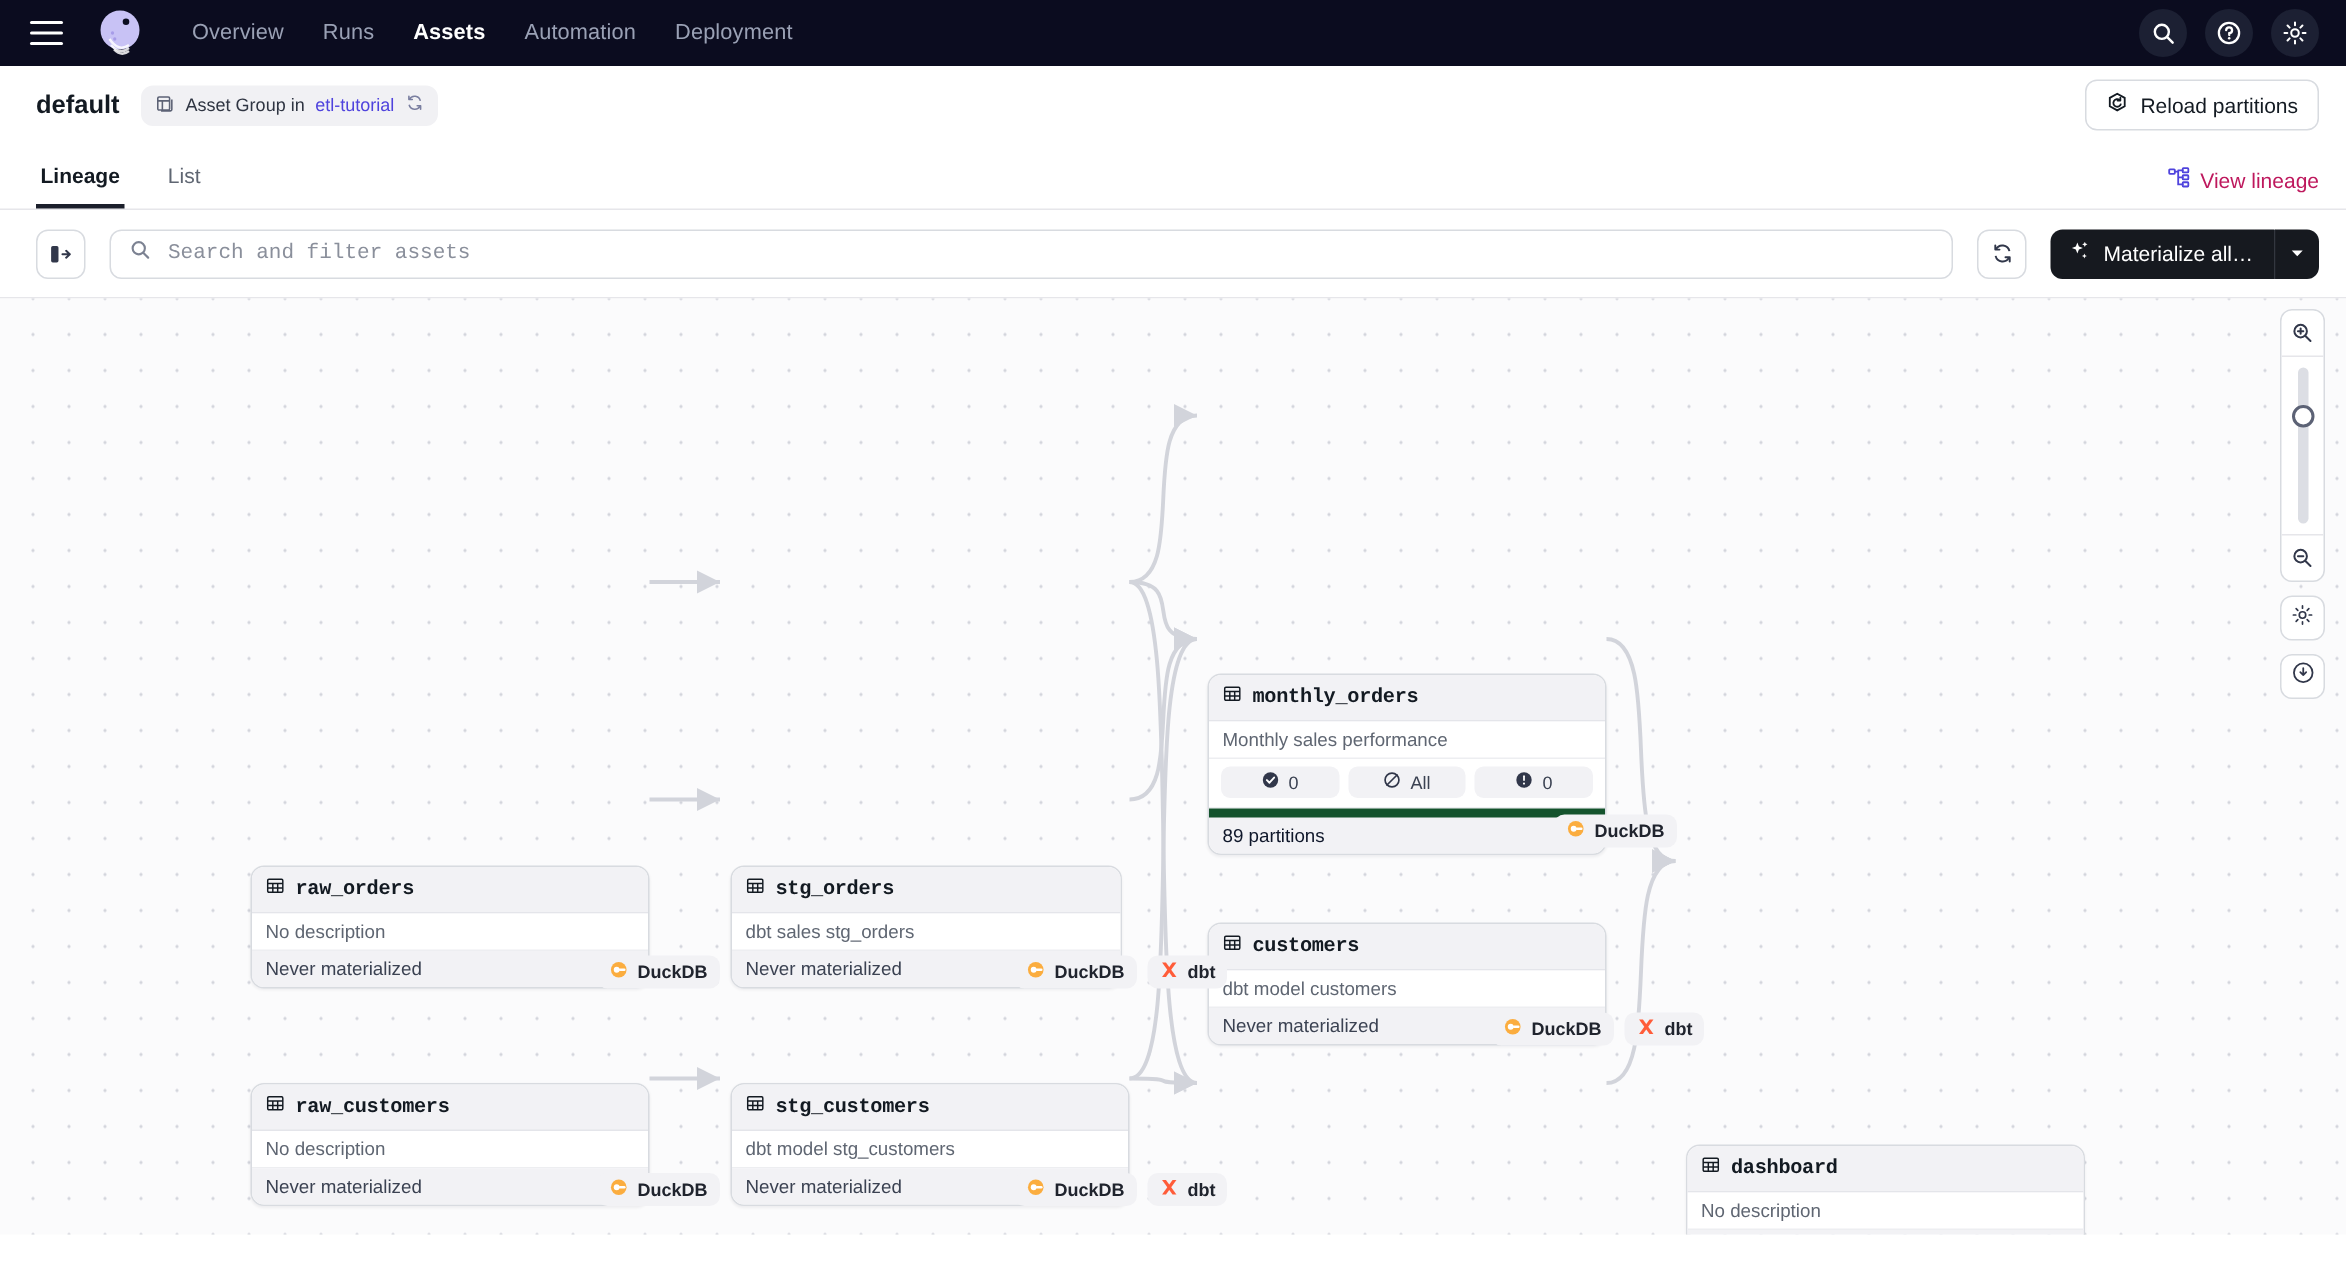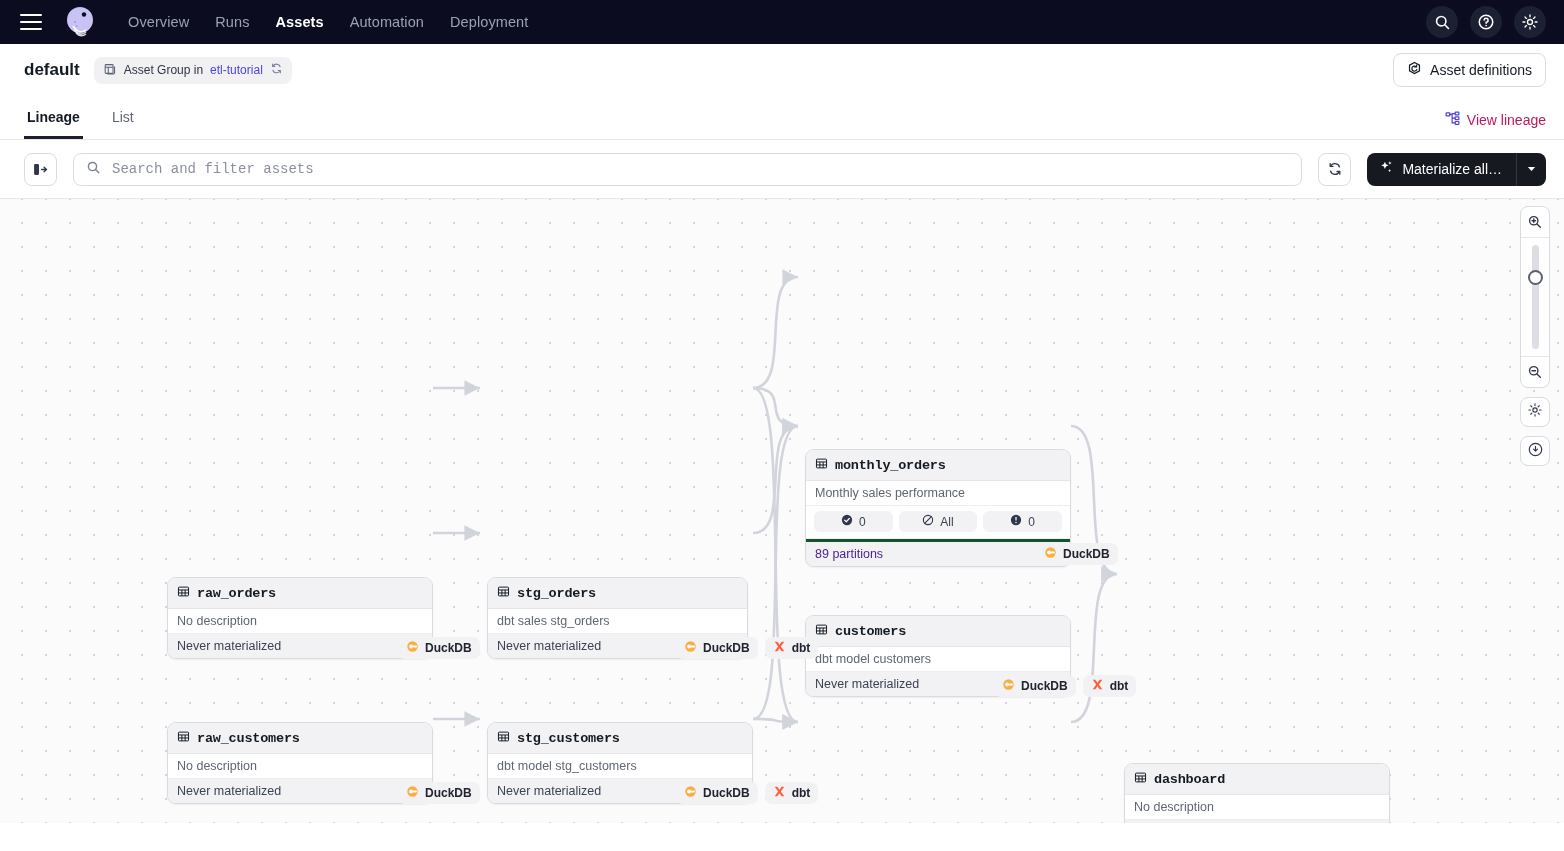--- a/index.html
+++ b/index.html
@@ -169,23 +169,23 @@
     background: #fff;
     border-bottom: 1px solid #EDEEF1;
   }
   .node-status {
     padding: 5px 9px;
     font-size: 12.5px; color: #3B4252;
     background: #F2F2F5;
   }
   .node-parts {
     padding: 5px 9px;
-    font-size: 12.5px; color: #4c1d95;
+    font-size: 12.5px; color: #0f172a;
     background: #F2F2F5;
-    border-top: 3px solid #14532d;
+    border-top: 6px solid #14532d;
   }
   .badge-row {
     display: flex; gap: 6px; padding: 5px 8px 6px 8px; background:#fff;
     border-bottom: 1px solid #EDEEF1;
   }
   .pbadge {
     flex: 1; background: #F2F2F5; border-radius: 6px;
     display: flex; align-items:center; justify-content:center; gap: 6px;
     font-size: 12px; color: #3B4252; padding: 3px 4px;
   }
@@ -304,21 +304,21 @@
     </span>
   </div>
   <button class="reload-btn">
     <span>
       <svg width="15" height="15" viewBox="0 0 16 16" fill="none" stroke="#131A22" stroke-width="1.3">
         <path d="M8 1.6 13.3 4.5v6L8 13.4 2.7 10.5v-6z"></path>
         <path d="M10.6 8.6a2.7 2.7 0 1 1-.8-2.4" stroke-width="1.3"></path>
         <path d="M10.2 4.4v2h-2" stroke-linecap="round" stroke-linejoin="round"></path>
       </svg>
     </span>
-    <span>Asset definitions</span>
+    <span>Reload partitions</span>
   </button>
 </div>
 
 <div id="tabsrow">
   <div class="tab active">Lineage</div>
   <div class="tab">List</div>
   <div class="view-lineage">
     <span>
       <svg width="15" height="15" viewBox="0 0 16 16" fill="none" stroke="#4F43DD" stroke-width="1.3">
         <rect x="1.2" y="2" width="4" height="3.2" rx=".5"></rect>

